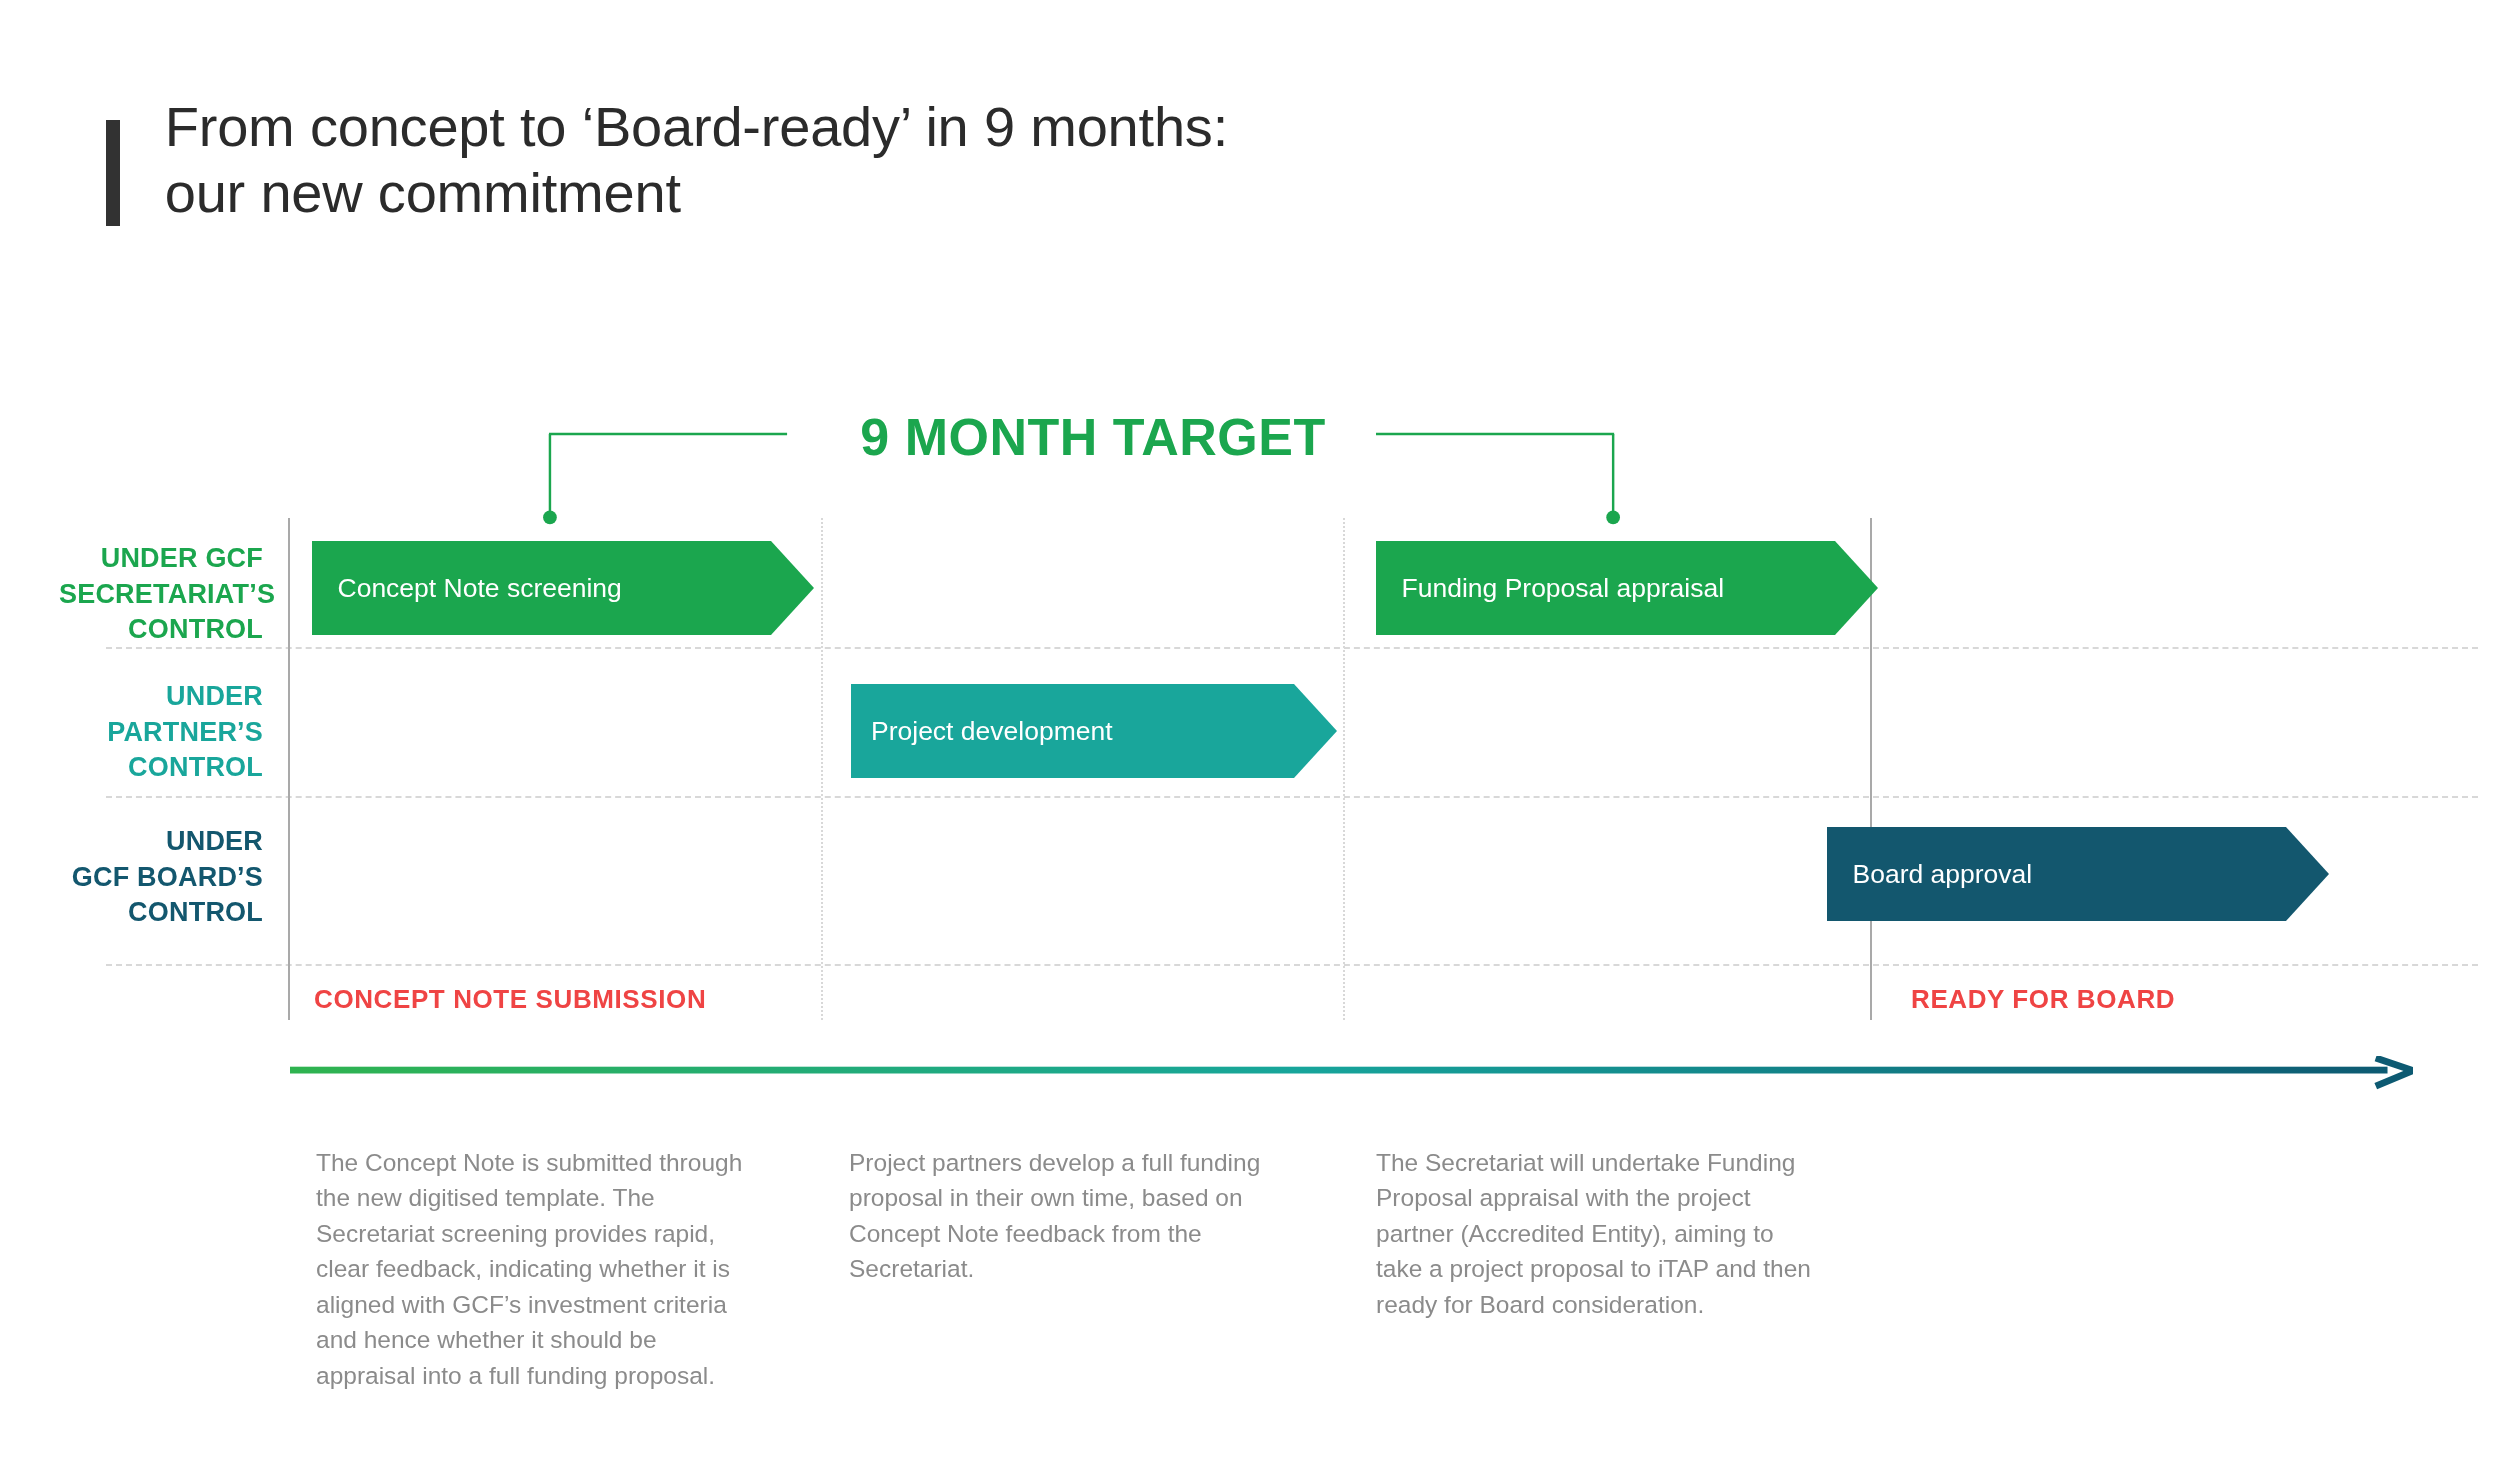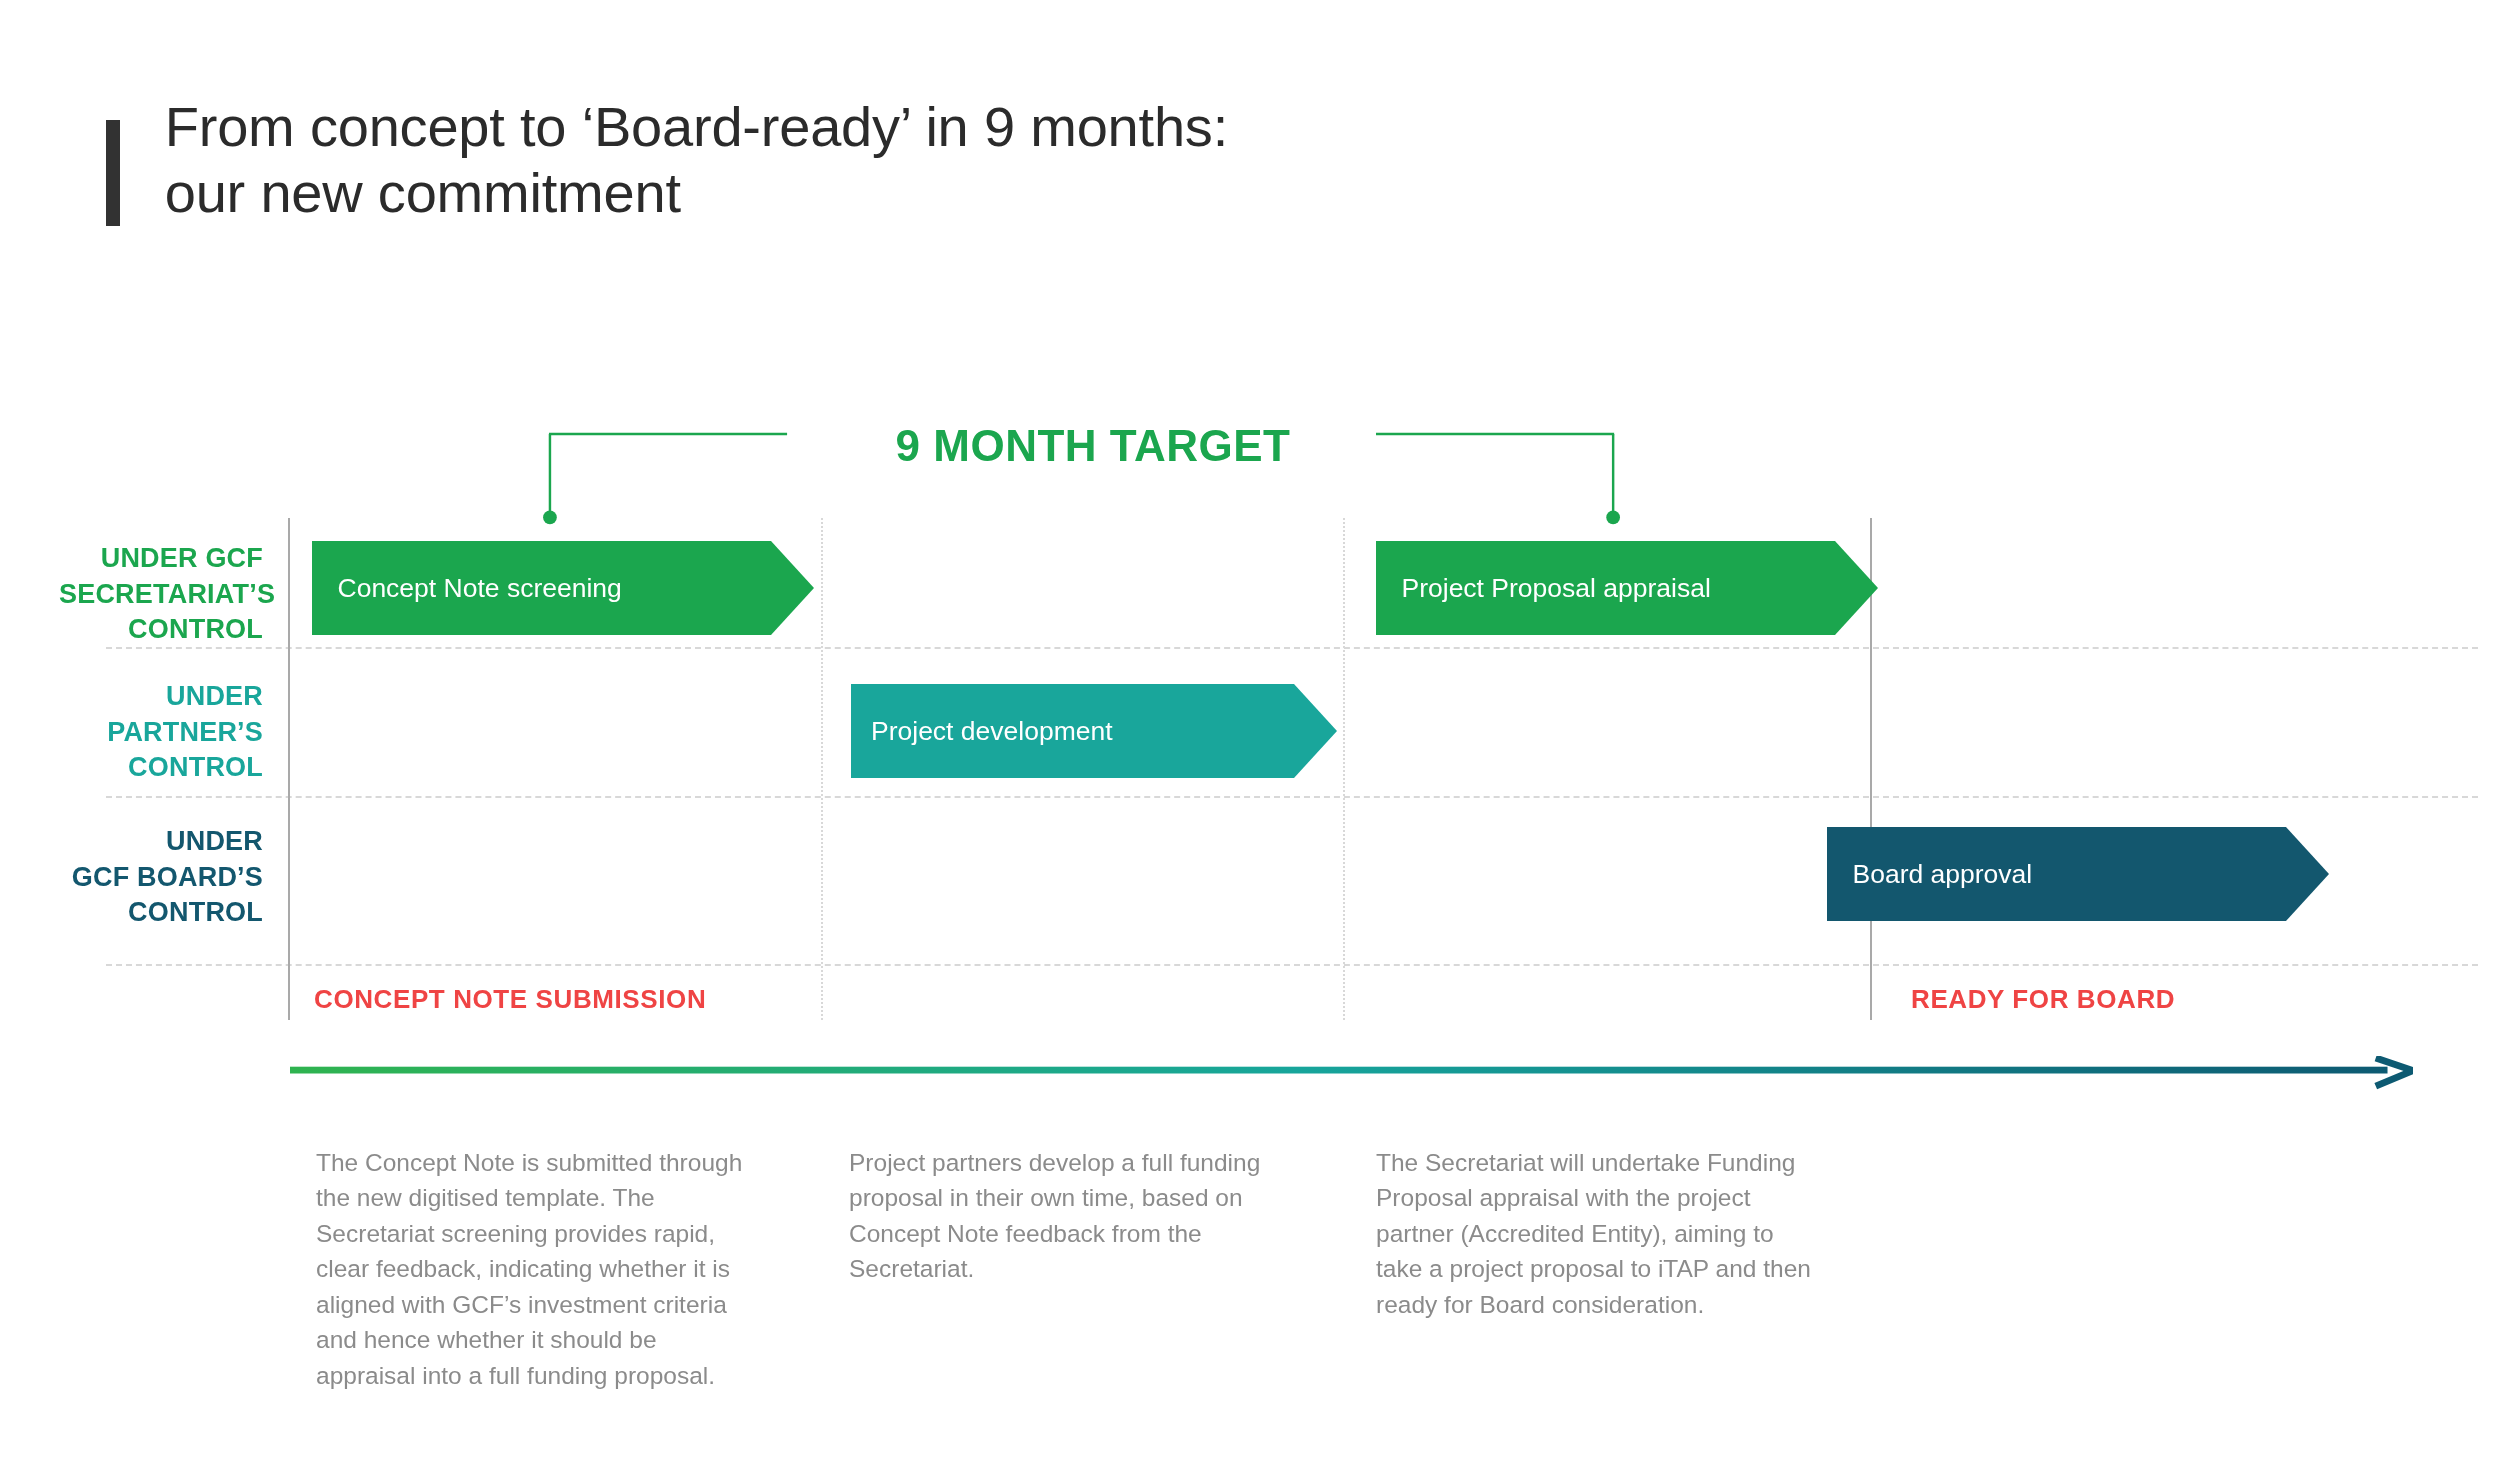--- a/index.html
+++ b/index.html
@@ -52,25 +52,24 @@
     height: 1463px;
   }
 
   
   .target-label {
     position: absolute;
     left: 794px;
     top: 407px;
     width: 598px;
     text-align: center;
-    font-size: 44px;
+    font-size: 52px;
     font-weight: 700;
     color: #1BA64E;
     letter-spacing: 0.5px;
-    margin-top: 14px;
   }
 
   
   .brackets {
     position: absolute;
     left: 0; top: 0;
     width: 2509px; height: 1463px;
     pointer-events: none;
   }
 
@@ -194,21 +193,21 @@
 CONTROL</div>
     <div class="row-label r2" style="left:59px;">UNDER
 GCF BOARD’S
 CONTROL</div>
 
     <div class="phase" style="left:312px; top:541px; width:502px; background:#1BA64E;">
       <span>Concept Note screening</span>
     </div>
 
     <div class="phase" style="left:1376px; top:541px; width:502px; background:#1BA64E;">
-      <span>Project Proposal appraisal</span>
+      <span>Funding Proposal appraisal</span>
     </div>
 
     <div class="phase" style="left:851px; top:684px; width:486px; background:#19A69B;padding-left:20px;">
       <span>Project development</span>
     </div>
 
     <div class="phase" style="left:1827px; top:827px; width:502px; background:#13576E;">
       <span>Board approval</span>
     </div>
 

